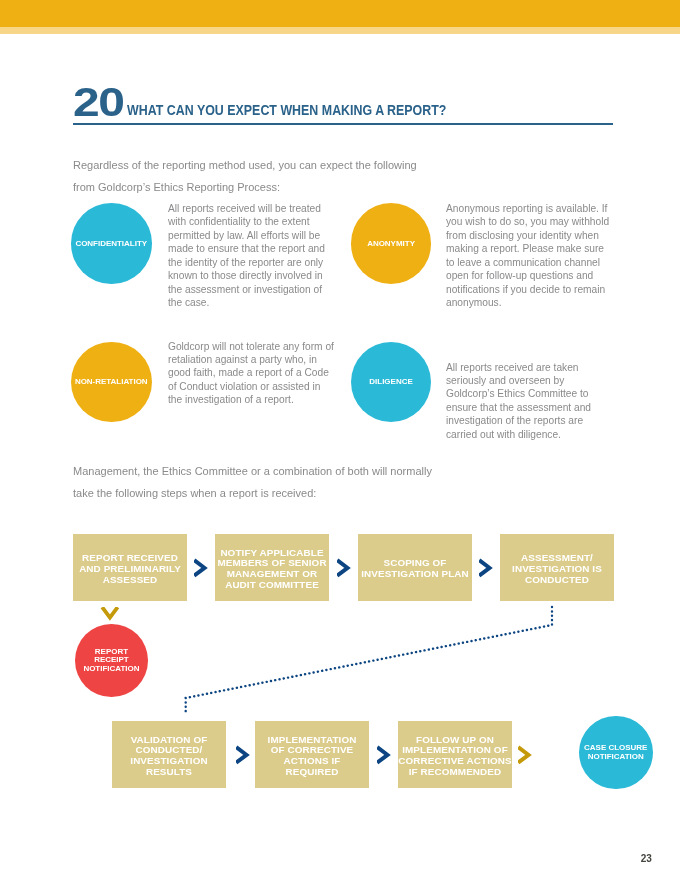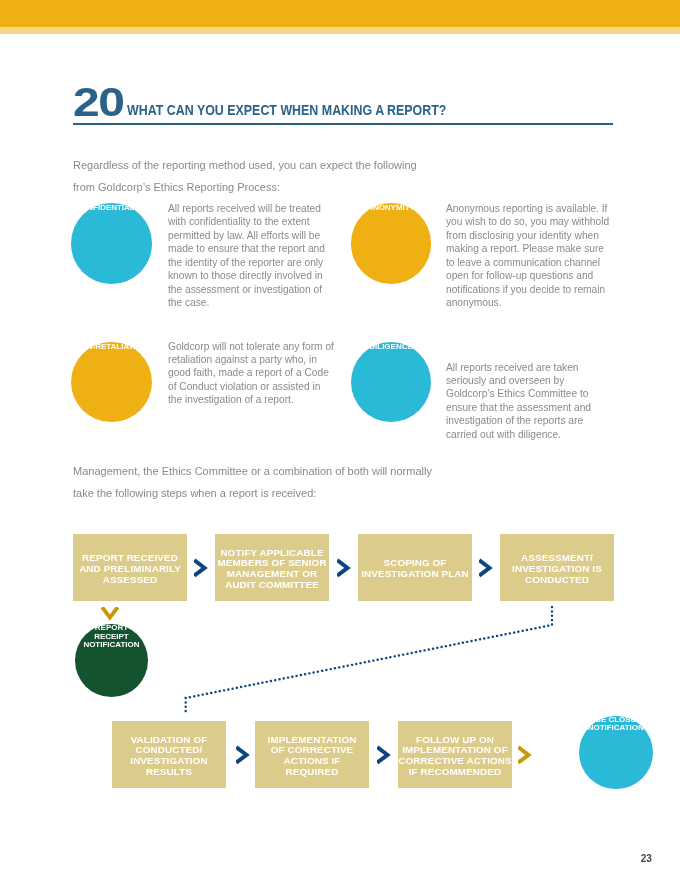--- a/index.html
+++ b/index.html
@@ -5,21 +5,21 @@
 <style>
   html,body{margin:0;padding:0;}
   body{width:680px;height:880px;background:#ffffff;font-family:"Liberation Sans",sans-serif;overflow:hidden;position:relative;}
   .page{position:absolute;inset:0;}
   .topbar{position:absolute;left:0;top:0;width:680px;height:26.9px;background:#efb014;}
   .topbar2{position:absolute;left:0;top:26.9px;width:680px;height:6.8px;background:#f7d787;}
   .num{position:absolute;left:72.7px;top:81.5px;font-size:40px;font-weight:bold;color:#2b628a;letter-spacing:-1.2px;line-height:1;transform:scaleX(1.2);transform-origin:left top;}
   .title{position:absolute;left:126.5px;top:102px;font-size:13.9px;font-weight:bold;color:#2b628a;white-space:nowrap;transform:scaleX(0.894);transform-origin:left top;}
   .rule{position:absolute;left:73px;top:123.2px;width:540px;height:2.2px;background:#2b628a;}
   .lead{position:absolute;color:#8a8a8c;font-size:11px;line-height:22px;}
-  .circle{position:absolute;border-radius:50%;display:flex;align-items:flex-start;justify-content:center;color:#fff;font-weight:bold;text-align:center;}
+  .circle{position:absolute;border-radius:50%;display:flex;align-items:center;justify-content:center;color:#fff;font-weight:bold;text-align:center;}
   .c-lg{width:80.5px;height:80.5px;font-size:8px;letter-spacing:-0.02px;}
   .para{position:absolute;color:#8a8a8c;font-size:10.2px;line-height:13.47px;}
   .box{position:absolute;box-sizing:border-box;padding-top:4px;background:#dccc8b;color:#fff;font-weight:bold;font-size:9.9px;line-height:10.9px;text-align:center;display:flex;align-items:center;justify-content:center;letter-spacing:0.1px;white-space:pre-line;}
   .pgnum{position:absolute;left:640.7px;top:853.6px;color:#45453f;font-size:10px;font-weight:bold;line-height:10px;}
   .chev{position:absolute;display:block;}
   .dotted{position:absolute;display:block;}
   .c-sm{width:72.5px;height:72.5px;font-size:8px;line-height:8.4px;letter-spacing:-0.02px;white-space:pre-line;}
   .flow{position:absolute;inset:0;}
 </style>
 </head>
@@ -78,21 +78,21 @@
         <path d="M0.2 2.15 L10.56 9.9 L0.2 17.65" fill="none" stroke-width="3.9" stroke-linejoin="miter" stroke-linecap="butt" stroke="#0c4582"></path>
       </svg>
     <svg class="chev" style="left:479.3px;top:558.4px;" width="14" height="20" viewBox="0 0 14 20">
         <path d="M0.2 2.15 L10.56 9.9 L0.2 17.65" fill="none" stroke-width="3.9" stroke-linejoin="miter" stroke-linecap="butt" stroke="#0c4582"></path>
       </svg>
 
     <svg class="chev" style="left:100.2px;top:606.8px;" width="20" height="14" viewBox="0 0 20 14">
         <path d="M2.15 0.2 L9.9 10.56 L17.65 0.2" fill="none" stroke-width="3.9" stroke-linejoin="miter" stroke-linecap="butt" stroke="#c59a0a"></path>
       </svg>
 
-    <div class="circle c-sm" style="left: 75.2px; top: 624.3px; background: #14532d;">
+    <div class="circle c-sm" style="left: 75.2px; top: 624.3px; background: #ef4444;">
       <span>REPORT
 RECEIPT
 NOTIFICATION</span>
     </div>
 
     <svg class="dotted" style="left:170px;top:600px;" width="400" height="125" viewBox="0 0 400 125">
       <path d="M382 7 L382 25 L15.7 98 L15.7 115" fill="none" stroke-width="2.4" stroke-linecap="round" stroke-dasharray="0.1 4.25" stroke="#0c4582"></path>
     </svg>
 
     <div class="box" style="left:112px;top:721.1px;width:114px;height:66.5px;">VALIDATION OF

